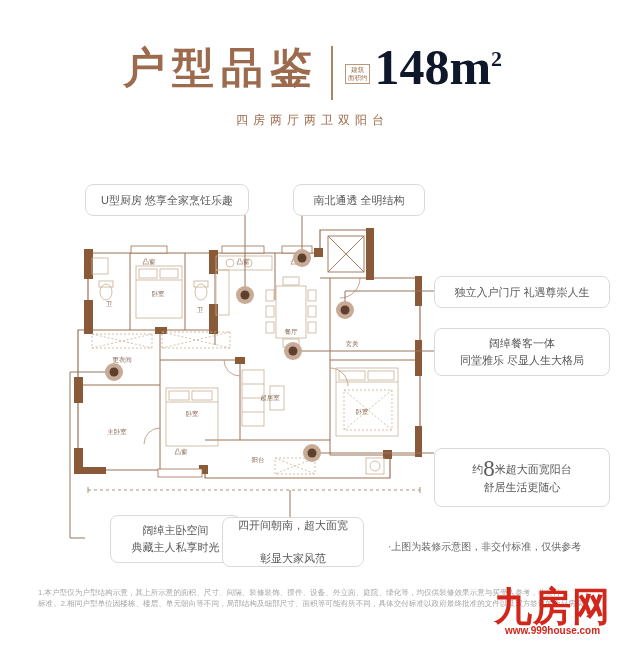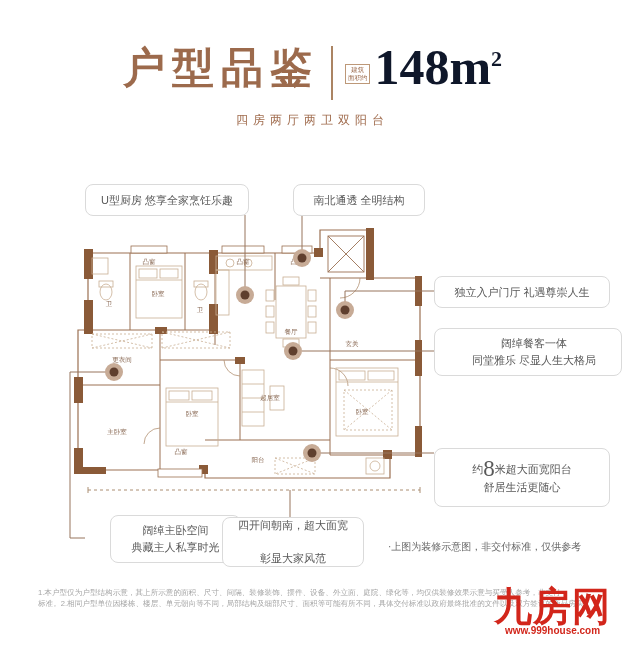--- a/index.html
+++ b/index.html
@@ -27,21 +27,21 @@
   .plan-svg{position:absolute;left:0;top:0;width:625px;height:648px;z-index:1;}
 
   
   .callout{position:absolute;background:#fff;border:1px solid #dadada;
            border-radius:8px;display:flex;flex-direction:column;
            align-items:center;justify-content:center;color:#595959;
            font-size:11px;line-height:17px;z-index:2;text-align:right;}
   .co-kitchen{left:85px;top:184px;width:162px;height:30px;}
   .co-ns{left:277px;top:184px;width:130px;height:30px;margin-left:16px;}
   .co-entry{left:434px;top:276px;width:174px;height:30px;}
-  .co-dining{left:434px;top:328px;width:174px;height:46px;padding-left:12px;}
+  .co-dining{left:434px;top:328px;width:174px;height:46px;}
   .co-balcony{left:434px;top:448px;width:174px;height:57px;}
   .co-master{left:85px;top:515px;width:129px;height:46px;margin-left:25px;}
   .co-south{left:222px;top:517px;width:140px;height:48px;gap:16px;}
   .big-num{font-size:23px;font-family:"Liberation Serif",serif;line-height:20px;}
   .bal-line1{display:flex;align-items:center;}
 
   
   .note{position:absolute;left:388px;top:540px;font-size:10px;color:#666;z-index:2;}
   .disclaimer{position:absolute;left:38px;top:588px;width:560px;
               font-size:7.6px;line-height:10.5px;color:#a6a6a6;z-index:1;}

